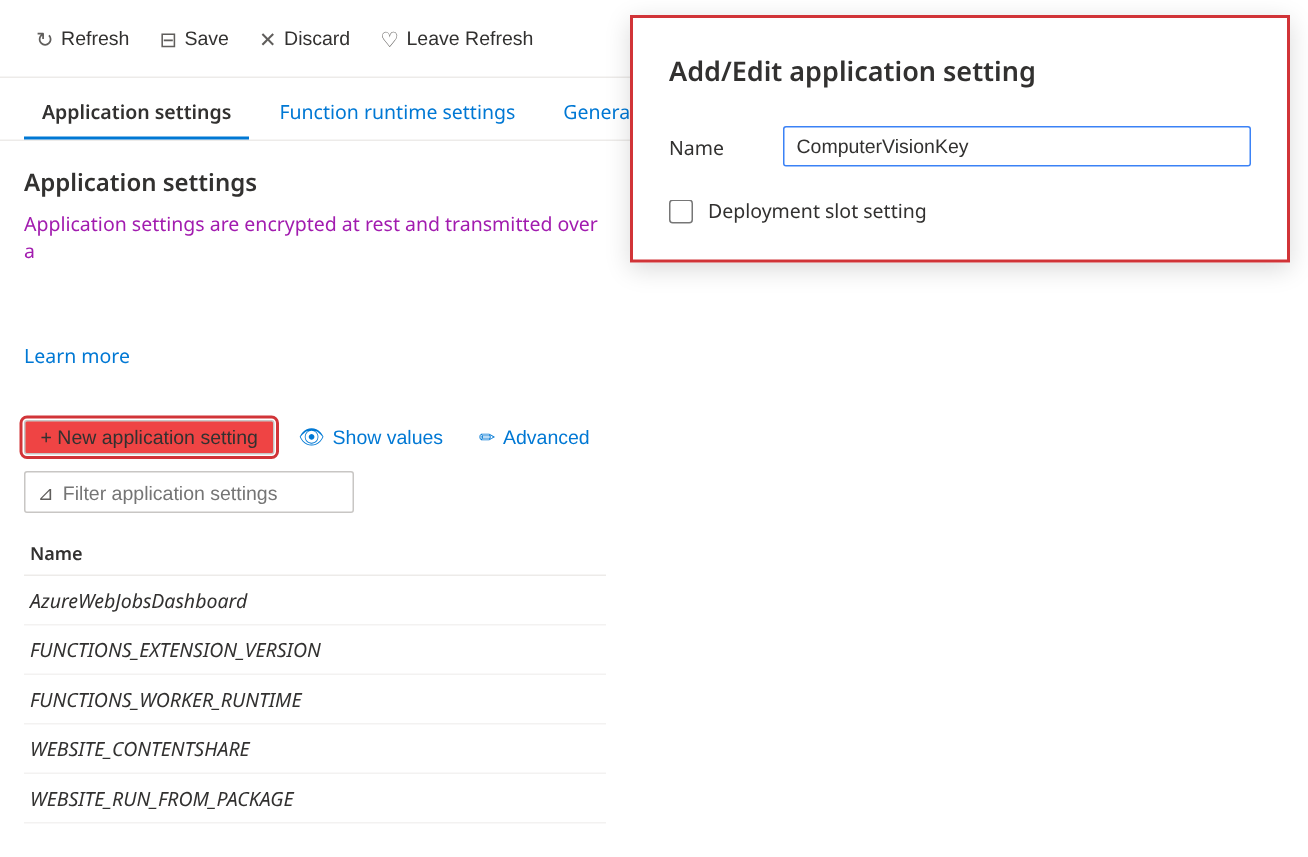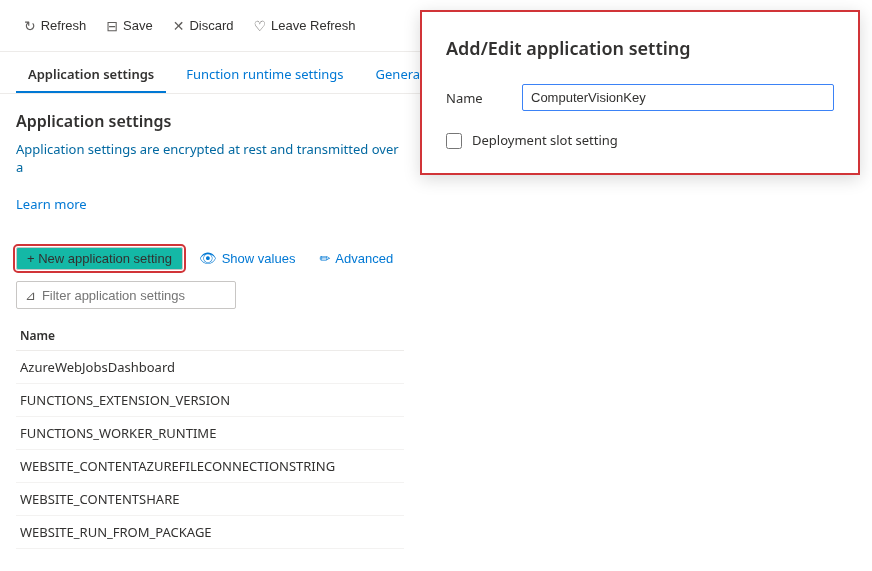--- a/index.html
+++ b/index.html
@@ -75,46 +75,47 @@
       padding: 16px;
     }
     .section-title {
       font-size: 16px;
       font-weight: 600;
       margin-bottom: 8px;
       color: #323130;
     }
     .description {
       font-size: 13px;
-      color: #0369a1;
-      margin-bottom: 19px;
+      color: #a21caf;
+      margin-bottom: 4px;
     }
     .learn-more {
       color: #0078d4;
       font-size: 13px;
       cursor: pointer;
       text-decoration: none;
       margin-bottom: 16px;
       display: inline-block;
+      margin-top: 48px;
     }
 
     
     .action-bar {
       display: flex;
       align-items: center;
       gap: 8px;
       margin: 16px 0 10px 0;
     }
     .btn-new {
       display: flex;
       align-items: center;
       gap: 5px;
       padding: 3px 10px;
       border: 1px solid #c8c6c4;
-      background: #14b8a6;
+      background: #ef4444;
       cursor: pointer;
       font-size: 13px;
       color: #323130;
       border-radius: 2px;
       outline: 2px solid #d13438;
       outline-offset: 1px;
     }
     .btn-text {
       display: flex;
       align-items: center;
@@ -158,20 +159,21 @@
       font-weight: 600;
       color: #323130;
       padding: 6px 4px;
       border-bottom: 1px solid #edebe9;
     }
     .table-row {
       padding: 7px 4px;
       border-bottom: 1px solid #f3f2f1;
       font-size: 13px;
       color: #323130;
+      font-style: italic;
     }
 
     
     .dialog-overlay {
       position: absolute;
       top: 0; left: 0;
       width: 872px;
       height: 571px;
       pointer-events: none;
     }
@@ -293,21 +295,20 @@
       <span class="filter-icon">⊿</span>
       <input type="text" placeholder="Filter application settings" style="">
     </div>
 
     
     <div class="settings-table">
       <div class="table-header">Name</div>
       <div class="table-row">AzureWebJobsDashboard</div>
       <div class="table-row">FUNCTIONS_EXTENSION_VERSION</div>
       <div class="table-row">FUNCTIONS_WORKER_RUNTIME</div>
-      <div class="table-row">WEBSITE_CONTENTAZUREFILECONNECTIONSTRING</div>
       <div class="table-row">WEBSITE_CONTENTSHARE</div>
       <div class="table-row">WEBSITE_RUN_FROM_PACKAGE</div>
     </div>
   </div>
 </div>
 
 <div class="dialog-overlay">
   <div class="dialog">
     <div class="dialog-title">Add/Edit application setting</div>
 

